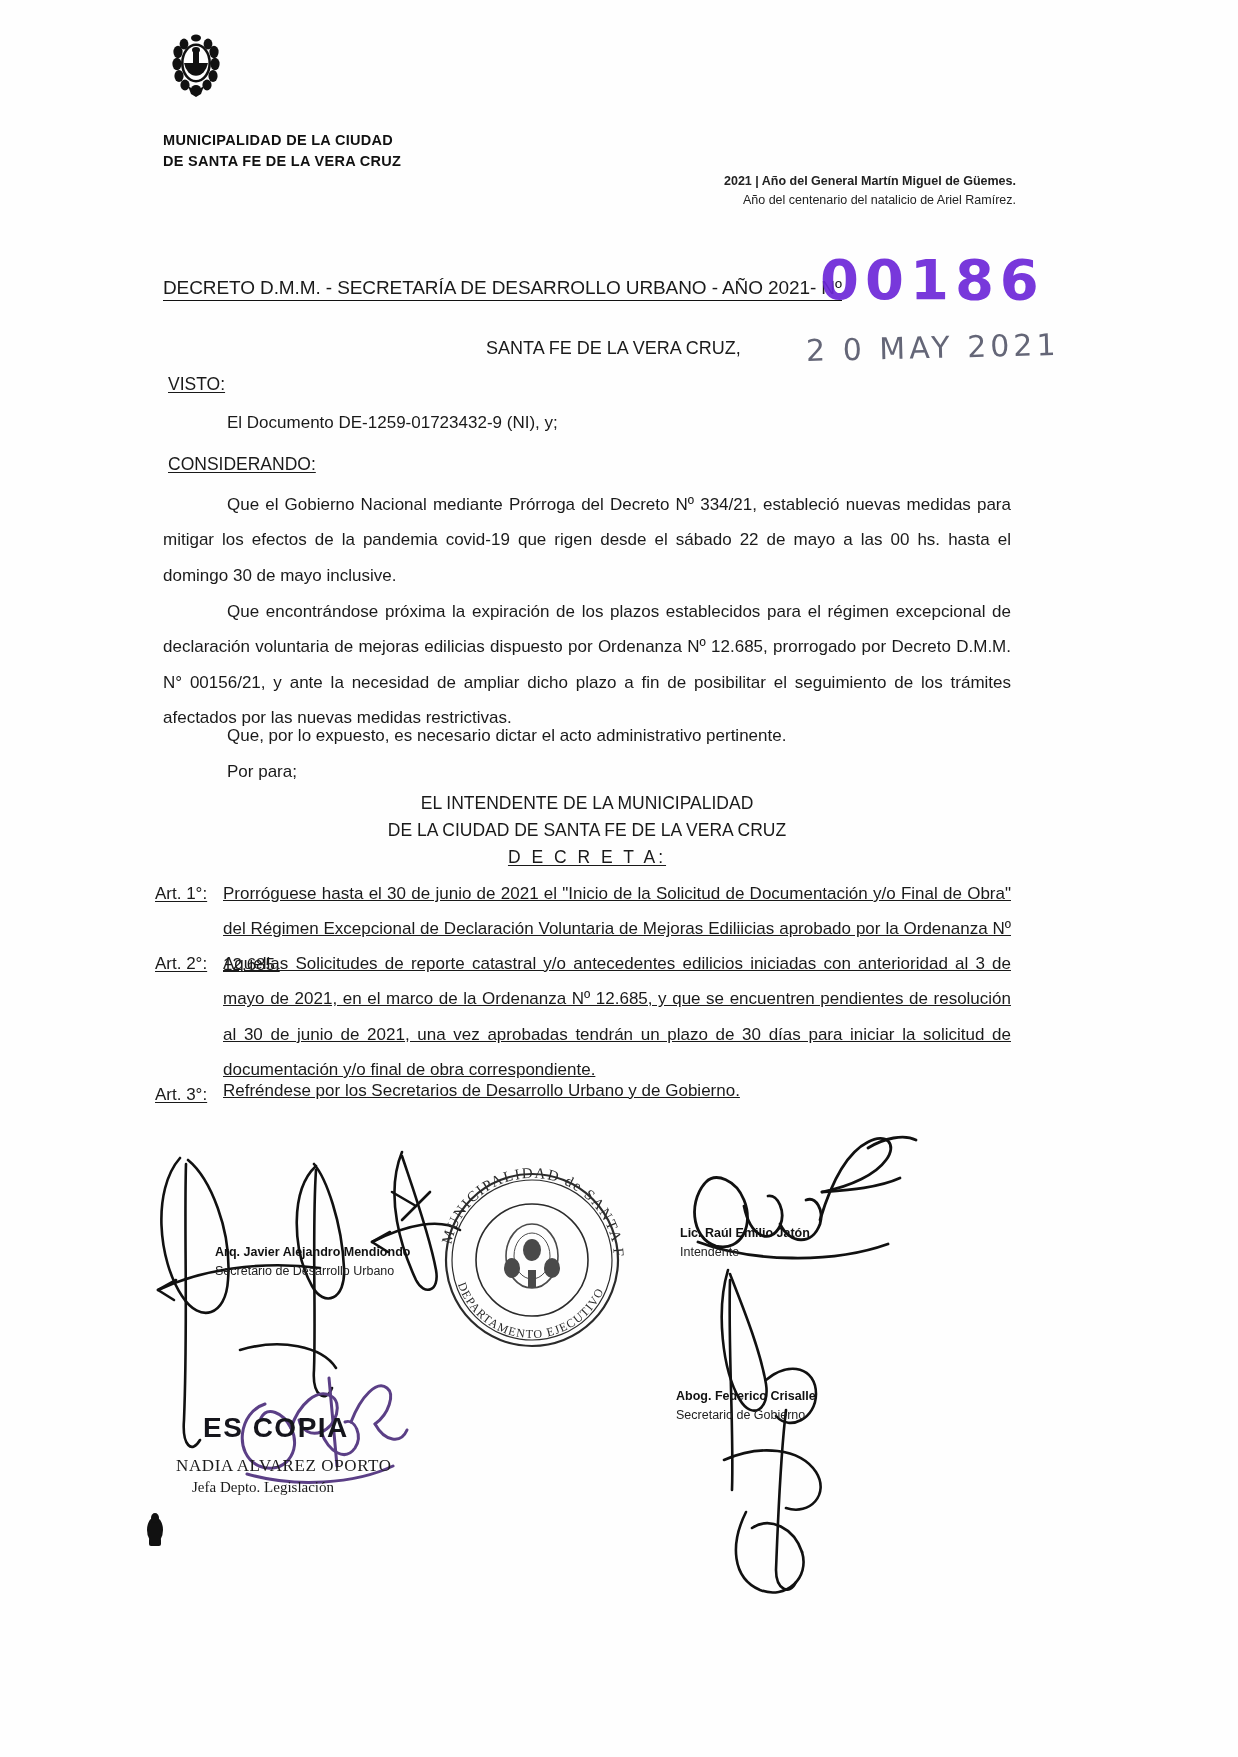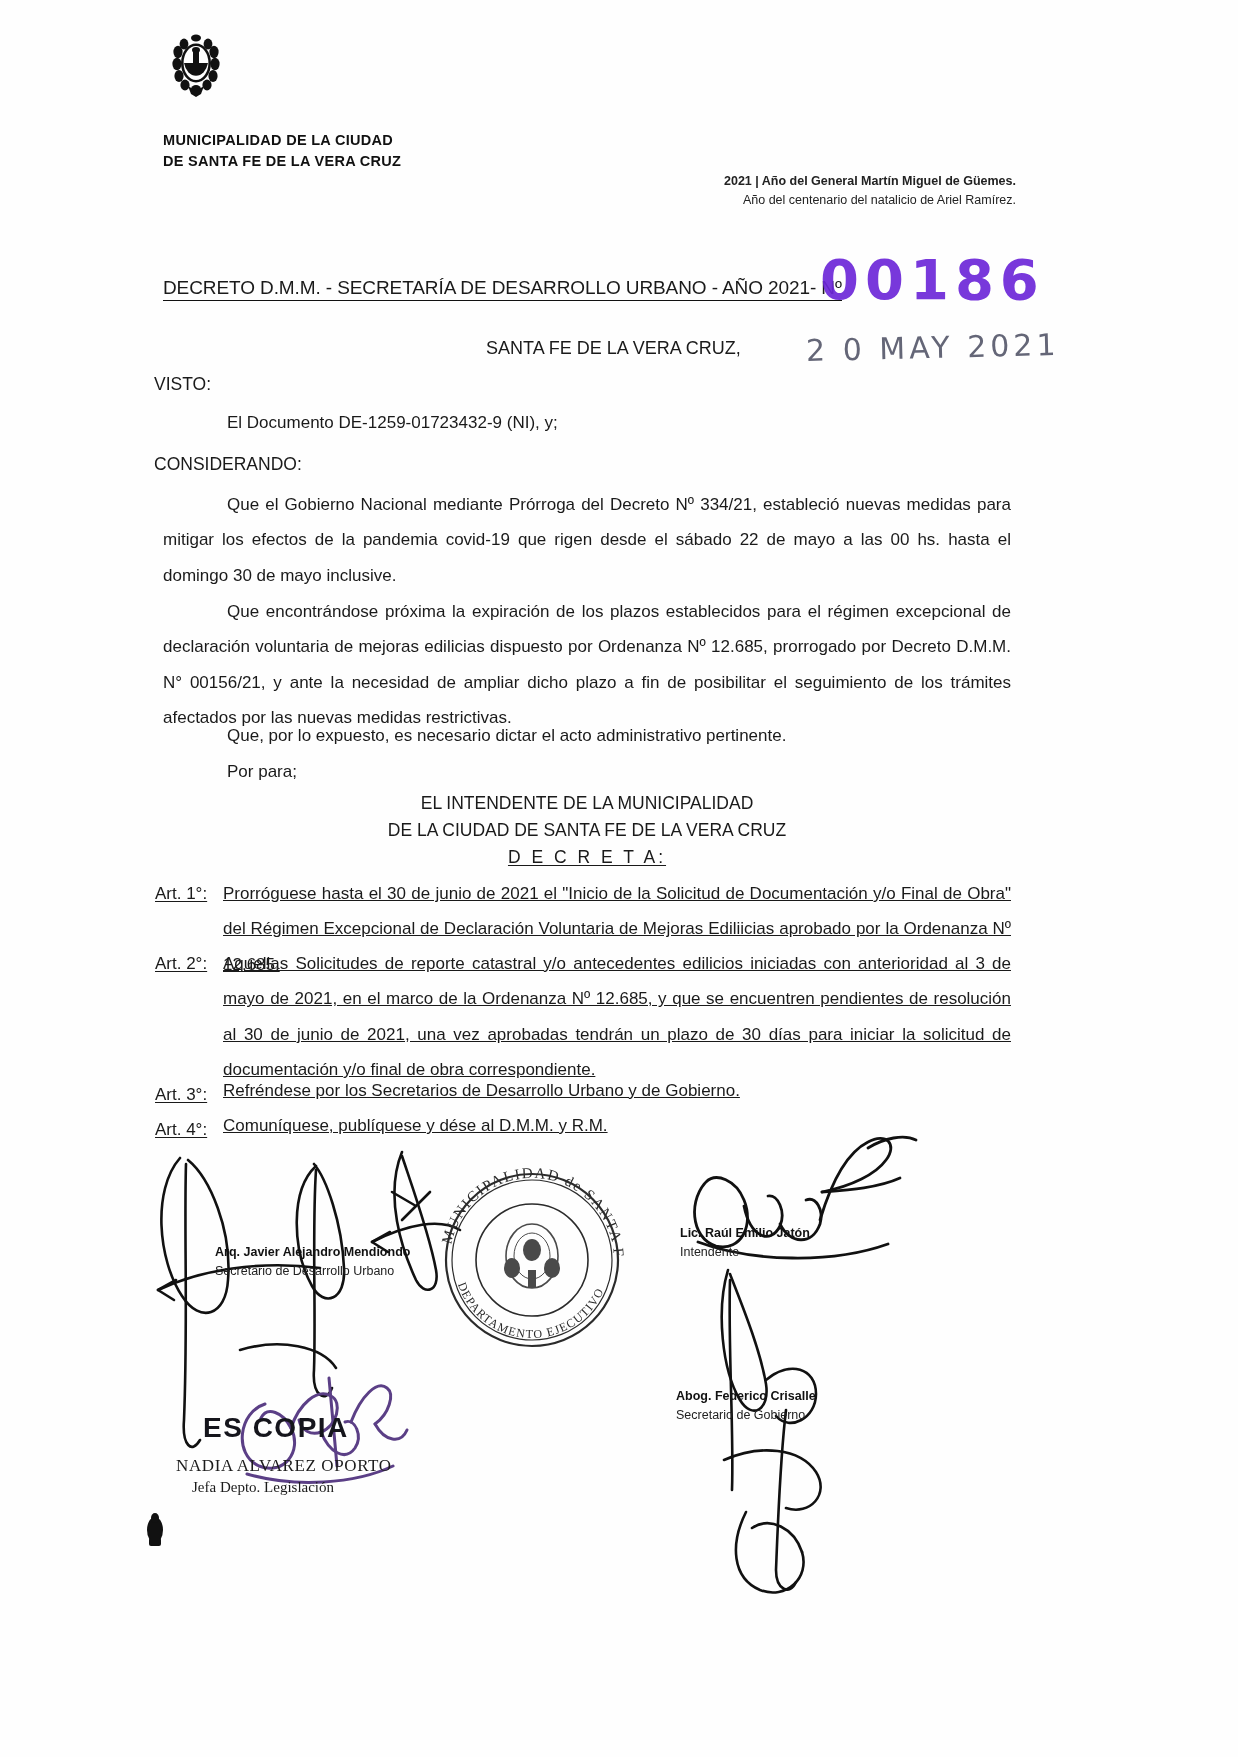--- a/index.html
+++ b/index.html
@@ -88,22 +88,23 @@
     letter-spacing: 4px;
     color: #4a4c60;
     font-family: "DejaVu Sans", sans-serif;
     opacity: 0.85;
     transform: rotate(-1.4deg);
   }
 
   
   .section-label {
     position: absolute;
-    left: 154px;
+    left: 168px;
     font-size: 17.5px;
+    text-decoration: underline;
     text-underline-offset: 2px;
   }
   #visto-label { top: 374px; }
   #considerando-label { top: 454px; }
 
   .para {
     position: absolute;
     left: 163px;
     width: 848px;
     font-size: 17px;
@@ -279,24 +280,20 @@
     <span class="art-text">Prorróguese hasta el 30 de junio de 2021 el "Inicio de la Solicitud de Documentación y/o Final de Obra" del Régimen Excepcional de Declaración Voluntaria de Mejoras Ediliicias aprobado por la Ordenanza Nº 12.685.</span>
   </div>
   <div class="article" id="art2">
     <span class="art-label">Art. 2°:</span>
     <span class="art-text">Aquellas Solicitudes de reporte catastral y/o antecedentes edilicios iniciadas con anterioridad al 3 de mayo de 2021, en el marco de la Ordenanza Nº 12.685, y que se encuentren pendientes de resolución al 30 de junio de 2021, una vez aprobadas tendrán un plazo de 30 días para iniciar la solicitud de documentación y/o final de obra correspondiente.</span>
   </div>
   <div class="article" id="art3">
     <span class="art-label">Art. 3°:</span>
     <span class="art-text">Refréndese por los Secretarios de Desarrollo Urbano y de Gobierno.</span>
   </div>
-  <div class="article" id="art4">
-    <span class="art-label">Art. 4°:</span>
-    <span class="art-text">Comuníquese, publíquese y dése al D.M.M. y R.M.</span>
-  </div>
 
   <svg class="ink" style="left:140px; top:1120px;" width="380" height="340" viewBox="0 0 380 340">
     <g fill="none" stroke="#111" stroke-width="2.6" stroke-linecap="round">
       <path d="M40 38 C12 70 18 140 42 176 C60 204 86 196 88 160 C92 110 70 58 48 40"></path>
       <path d="M46 44 C44 110 48 200 44 300 C42 326 52 334 60 320"></path>
       <path d="M18 170 C60 150 120 140 180 148"></path>
       <path d="M18 170 L36 160 M18 170 L34 180"></path>
       <path d="M176 46 C150 70 152 130 172 166 C184 188 206 180 204 148 C202 102 186 58 174 44"></path>
       <path d="M176 50 C172 110 176 190 174 250 C172 276 186 284 192 268"></path>
       <path d="M262 32 C244 76 262 130 276 160 C284 176 300 172 296 150 C290 116 272 66 262 36"></path>

